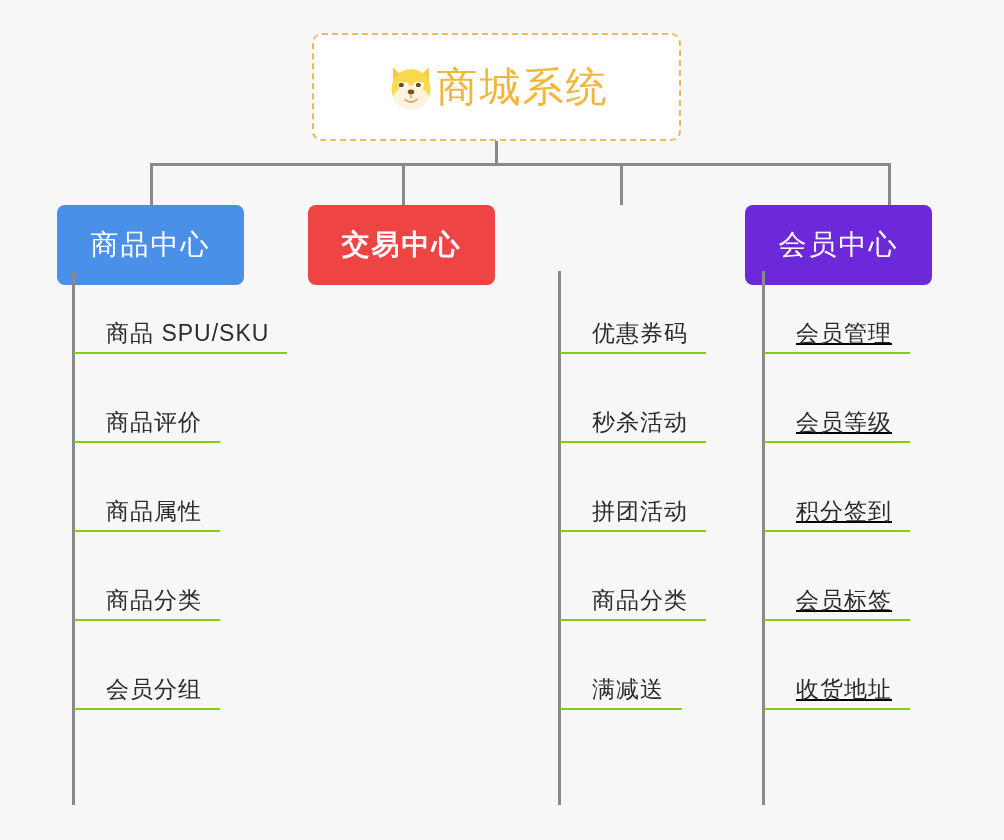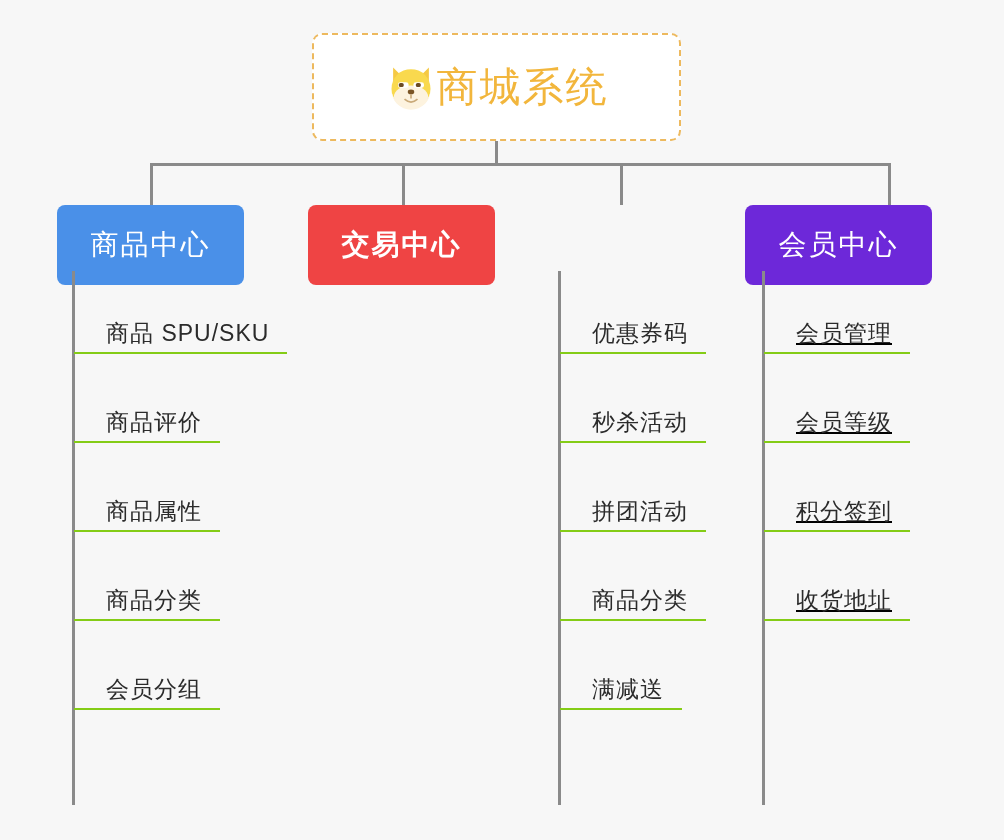--- a/index.html
+++ b/index.html
@@ -191,17 +191,20 @@
     <div class="leaf-item">
         <span class="leaf-label">会员管理</span>
       </div>
     <div class="leaf-item">
         <span class="leaf-label">会员等级</span>
       </div>
     <div class="leaf-item">
         <span class="leaf-label">积分签到</span>
       </div>
     <div class="leaf-item">
+        <span class="leaf-label">会员标签</span>
+      </div>
+    <div class="leaf-item">
         <span class="leaf-label">收货地址</span>
       </div>
   </div>
 
 </div>
 
 </body></html>

